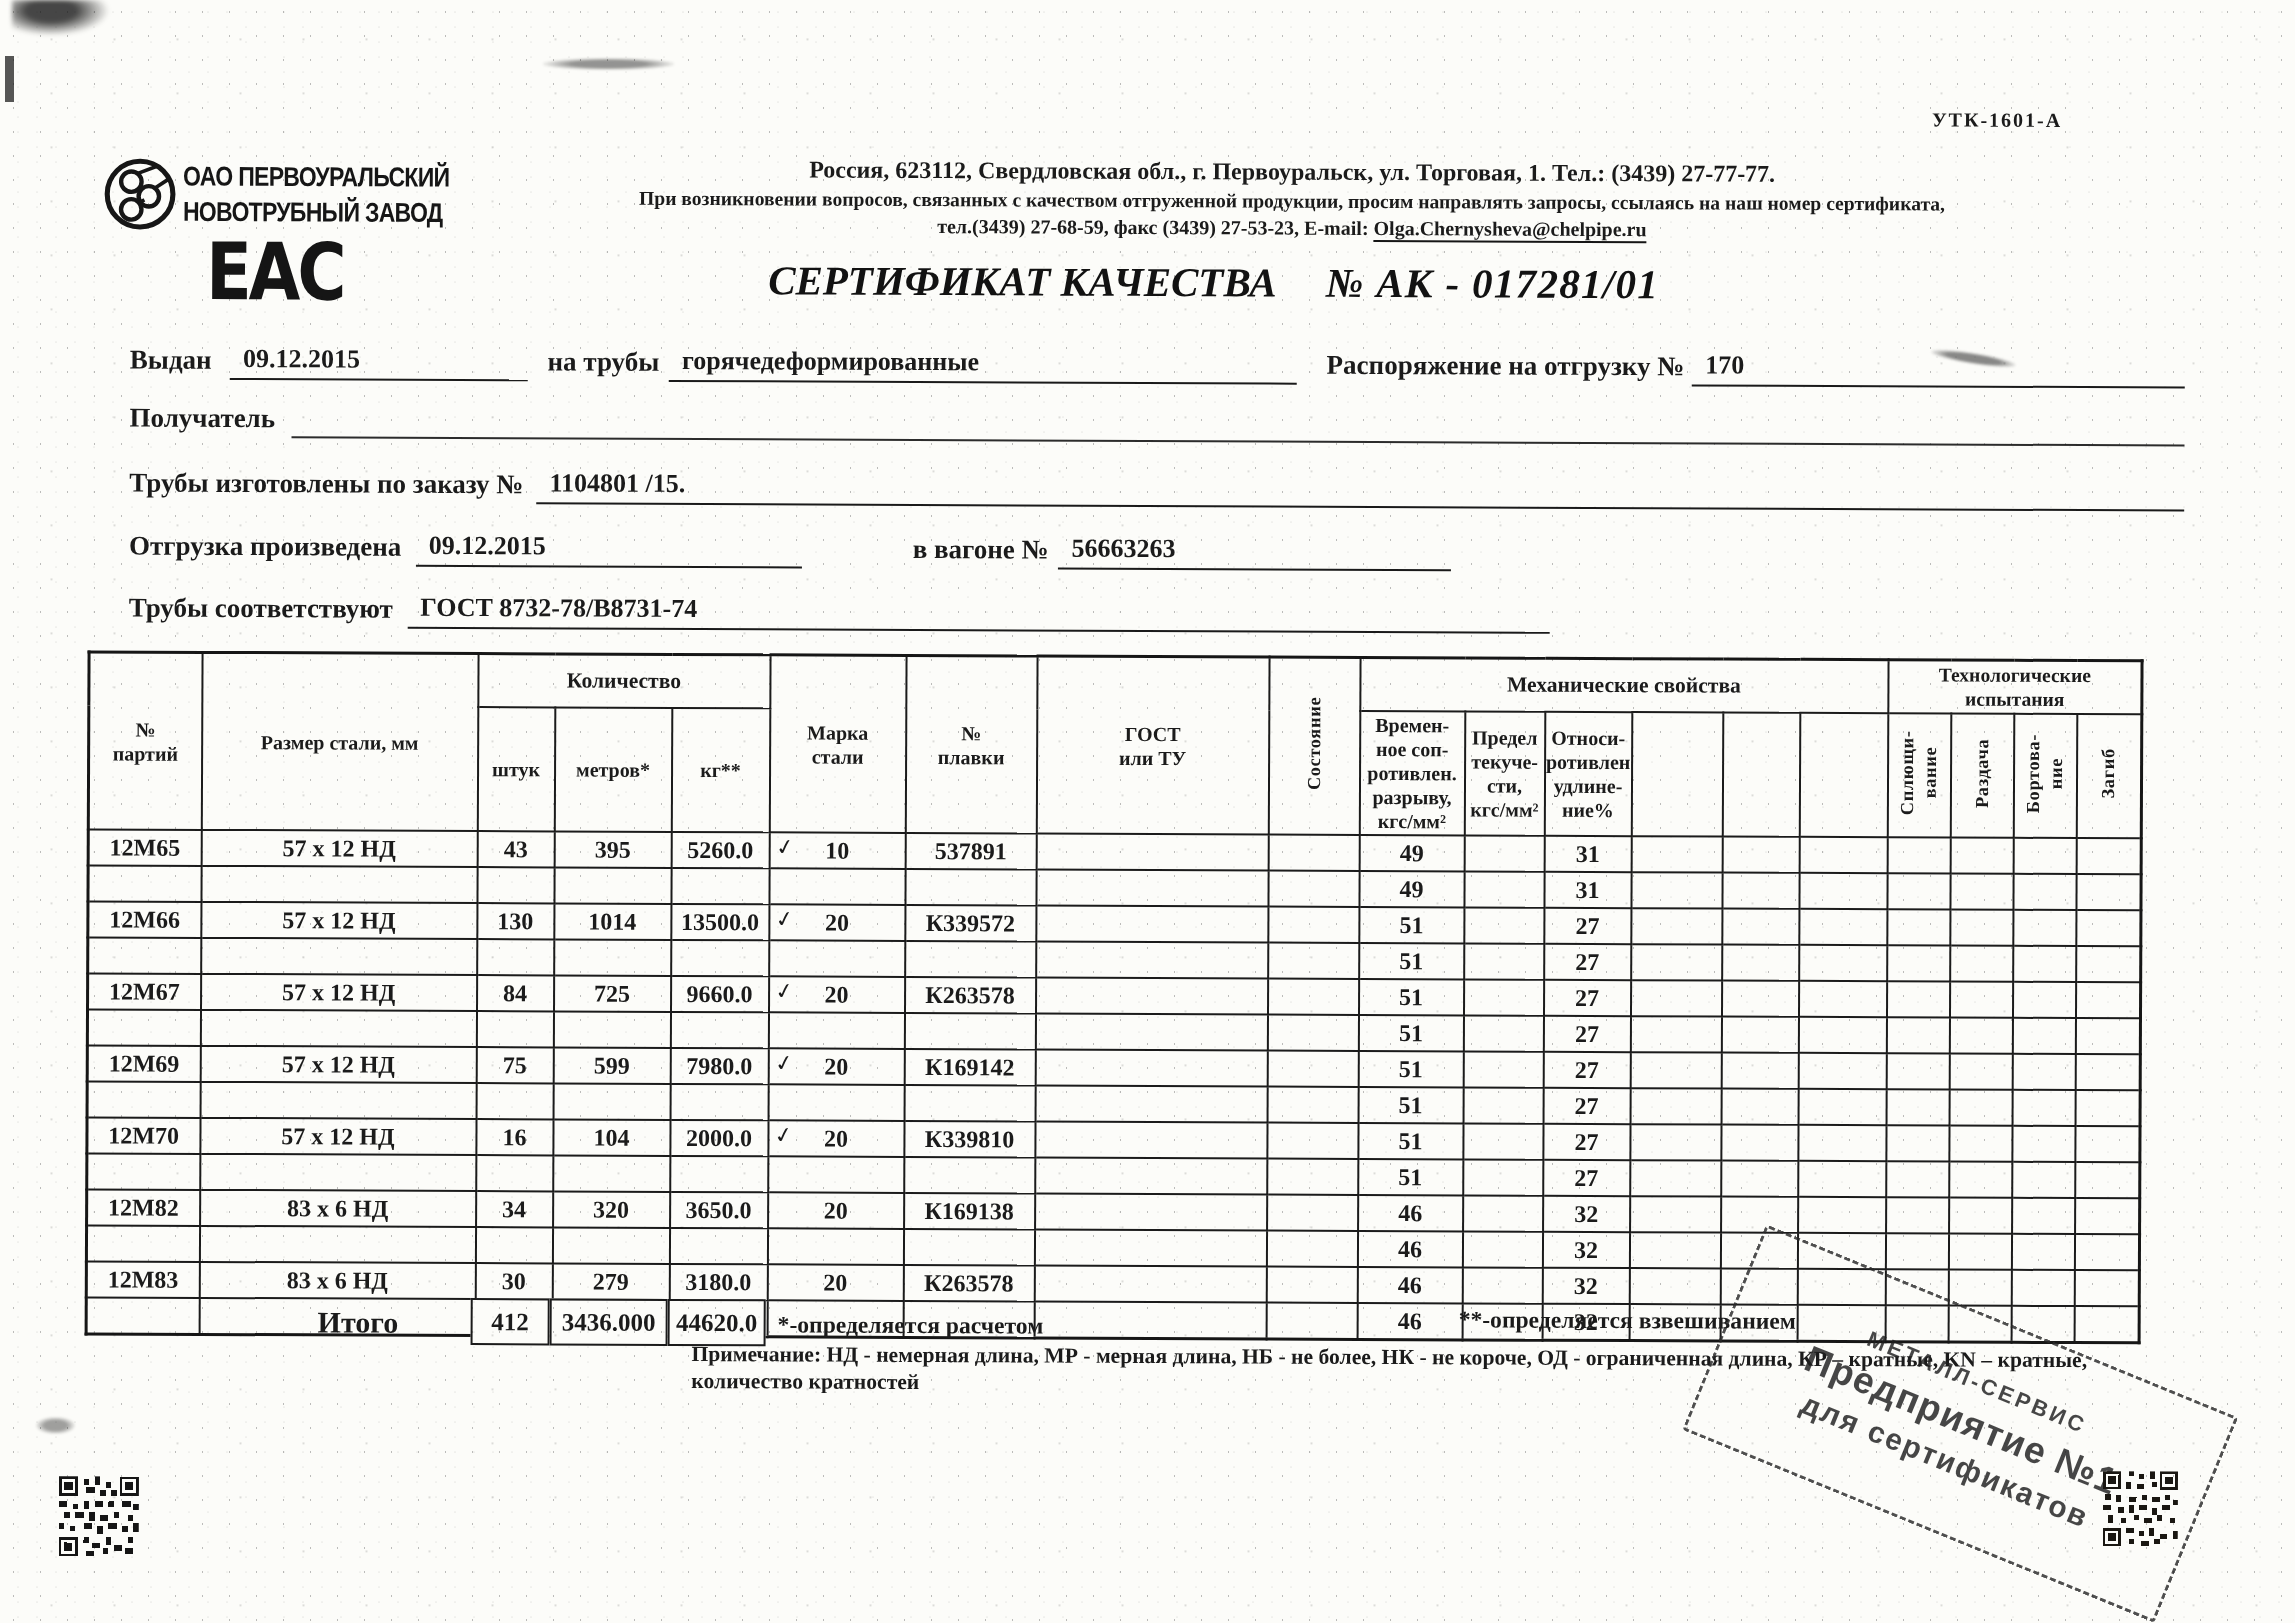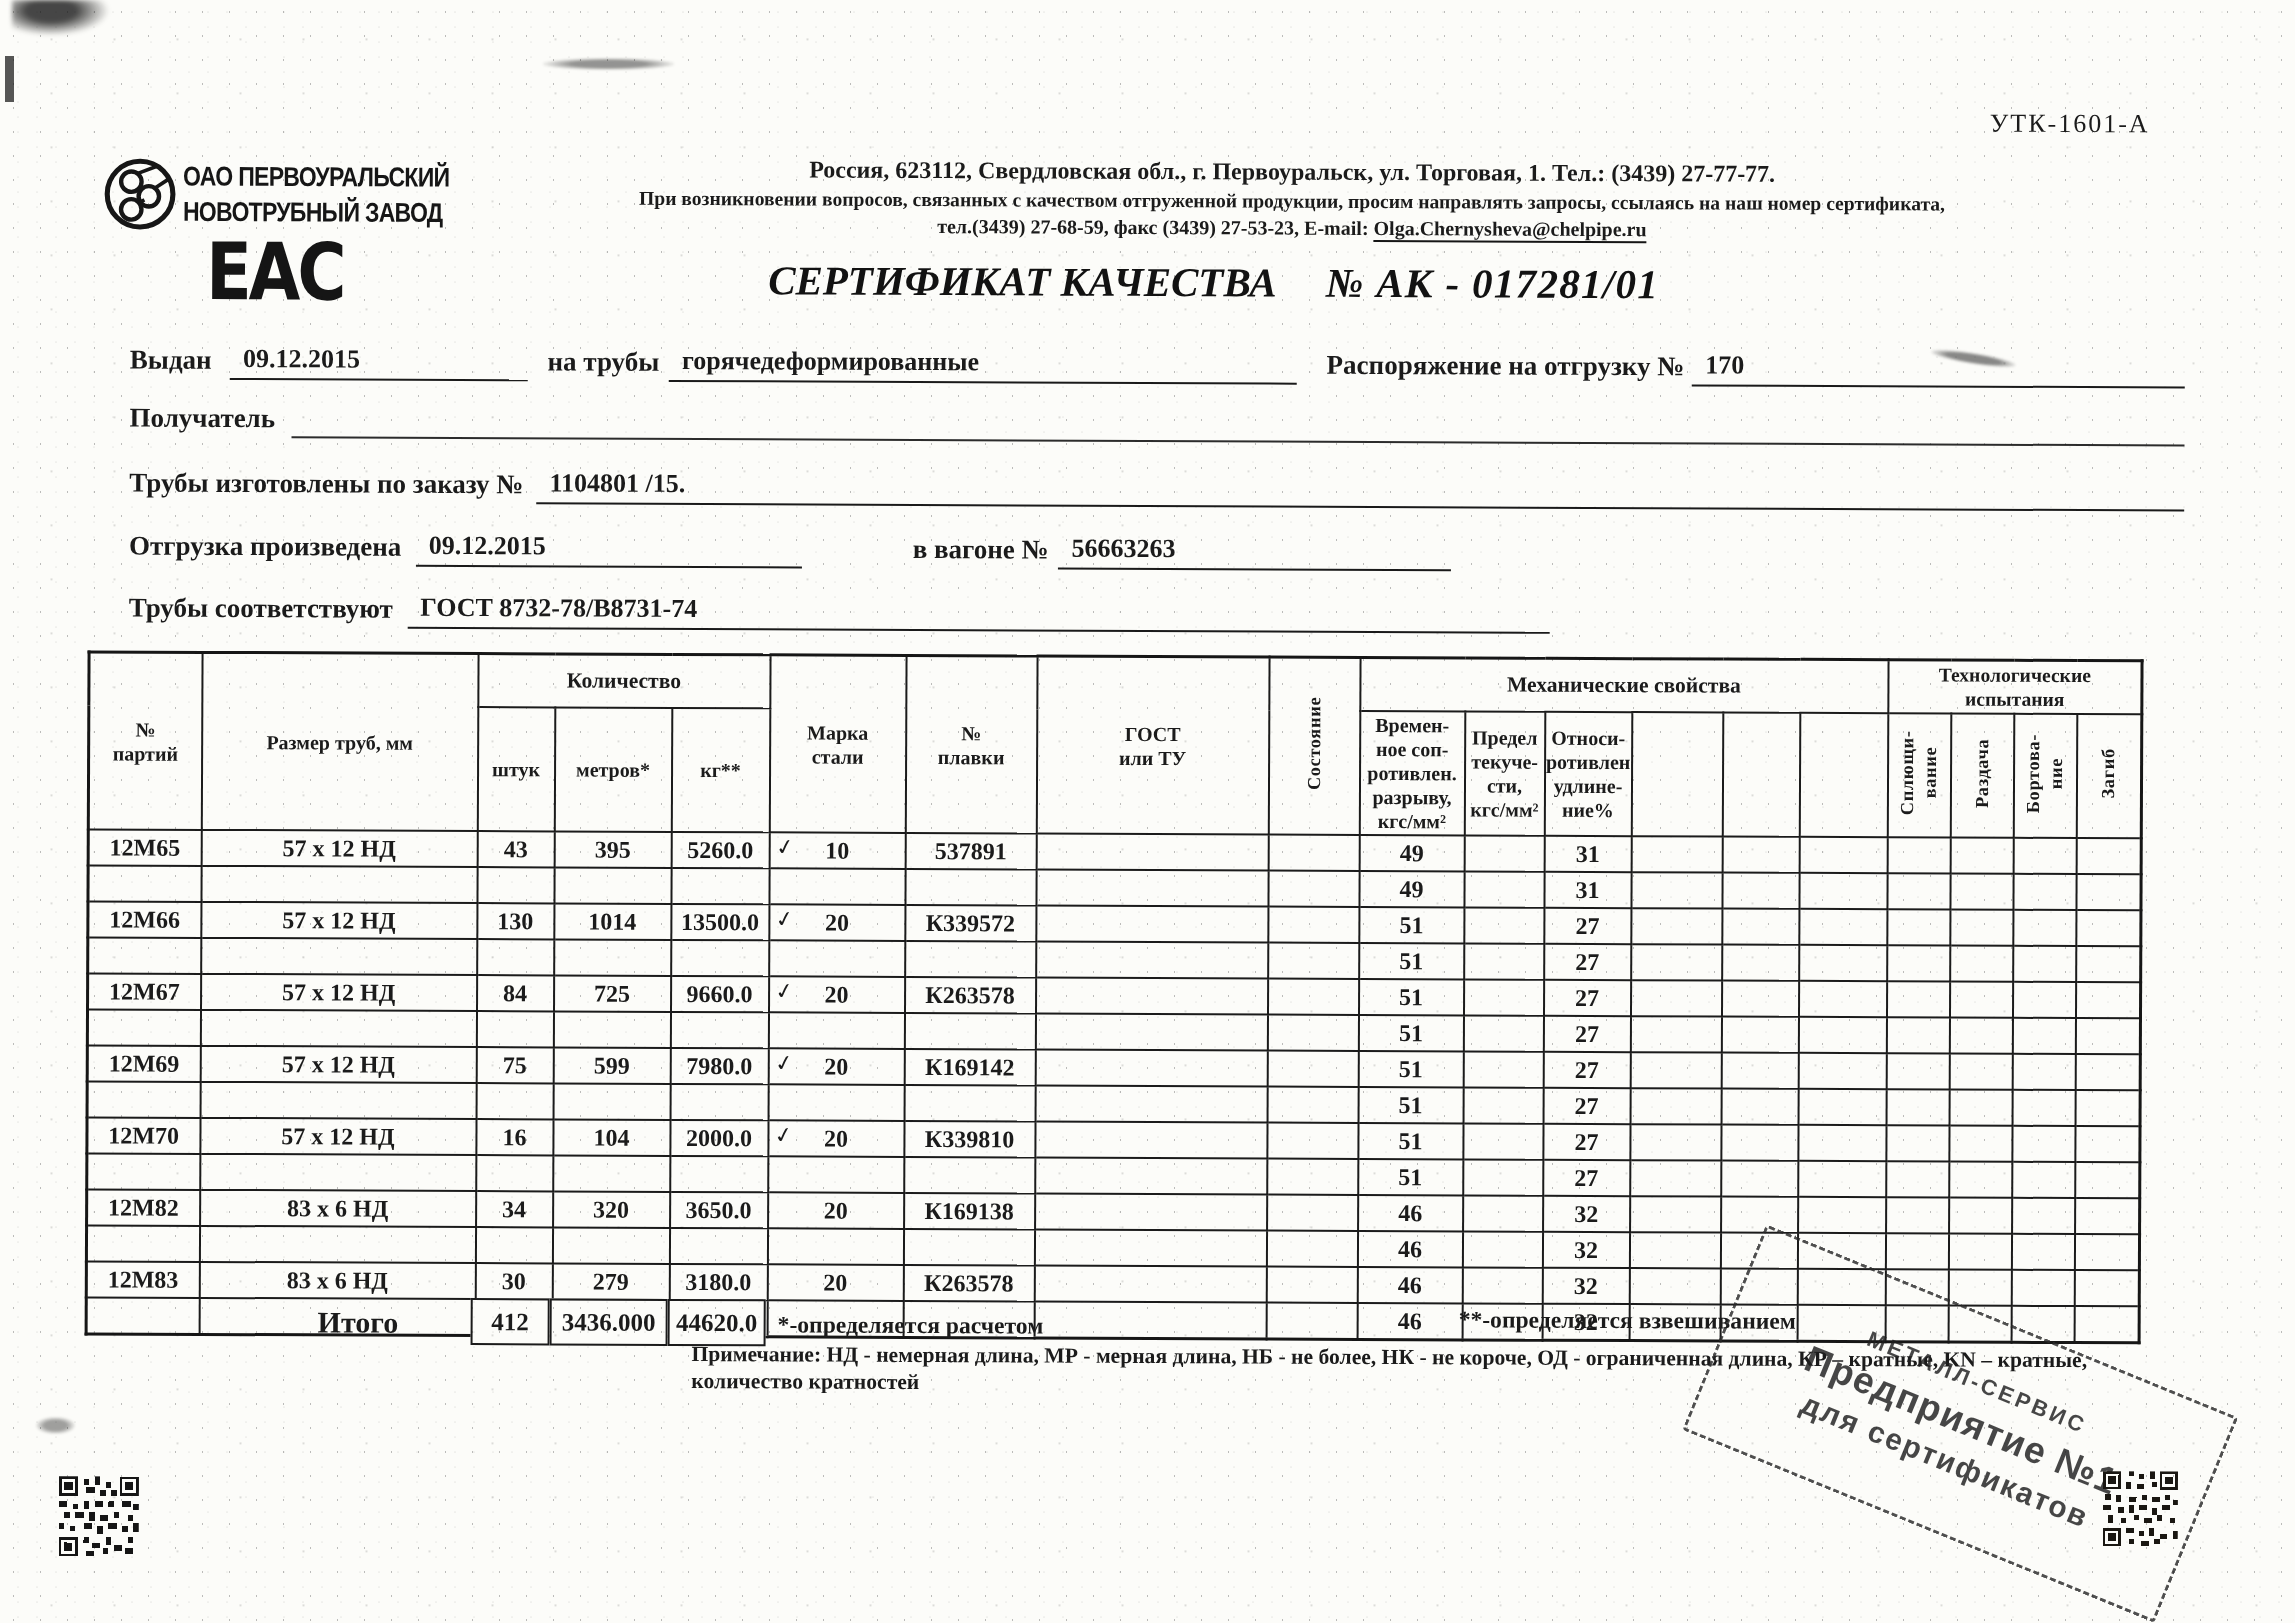--- a/index.html
+++ b/index.html
@@ -18,21 +18,21 @@
       radial-gradient(circle, rgba(20,20,20,.35) 0.7px, transparent 1px),
       radial-gradient(circle, rgba(20,20,20,.28) 0.9px, transparent 1.3px);
     background-size:27px 24px, 19px 15px, 63px 54px;
     background-position:0 0, 8.5px 4.6px, 20px 12.4px;
     opacity:.5;
   }
   .content{position:absolute;inset:0;transform:rotate(.25deg);transform-origin:1145px 785px;}
 
   .smudge{position:absolute;pointer-events:none;z-index:39;}
 
-  .corner-code{position:absolute;left:1987px;top:105px;font-size:26px;font-weight:400;letter-spacing:2px;}
+  .corner-code{position:absolute;left:1929px;top:105px;font-size:20px;font-weight:700;letter-spacing:2px;}
 
   
   .logo-wrap{position:absolute;left:101px;top:162px;display:flex;align-items:center;}
   .logo-circle{width:73px;height:73px;flex:0 0 auto;}
   .logo-text{margin-left:6.5px;font-family:"Liberation Sans",sans-serif;font-weight:900;
     font-size:23px;line-height:1.32;letter-spacing:-0.7px;transform:scaleY(1.18);color:#161616;white-space:nowrap;}
   .eac{position:absolute;left:204px;top:237px;font-family:"DejaVu Sans",sans-serif;
     font-weight:900;font-size:67px;letter-spacing:-3.3px;transform:scaleY(1.18);color:#151515;}
 
   .addr{position:absolute;left:576px;top:158px;width:1427px;text-align:center;font-weight:700;}
@@ -190,21 +190,21 @@
           <col style="width:88px">
           <col style="width:63px">
         <col style="width:63px">
           <col style="width:63px">
           <col style="width:65px">
       </colgroup>
       <thead>
         <tr class="hrow1">
           <th rowspan="2">№
 партий</th>
-          <th rowspan="2">Размер труб, мм</th>
+          <th rowspan="2">Размер стали, мм</th>
           <th colspan="3" class="grp">Количество</th>
           <th rowspan="2">Марка
 стали</th>
           <th rowspan="2">№
 плавки</th>
           <th rowspan="2">ГОСТ
 или ТУ</th>
           <th rowspan="2"><span class="vert">Состояние</span></th>
           <th colspan="6" class="grp redline">Механические свойства</th>
           <th colspan="4" style="font-size:19.6px;">Технологические

